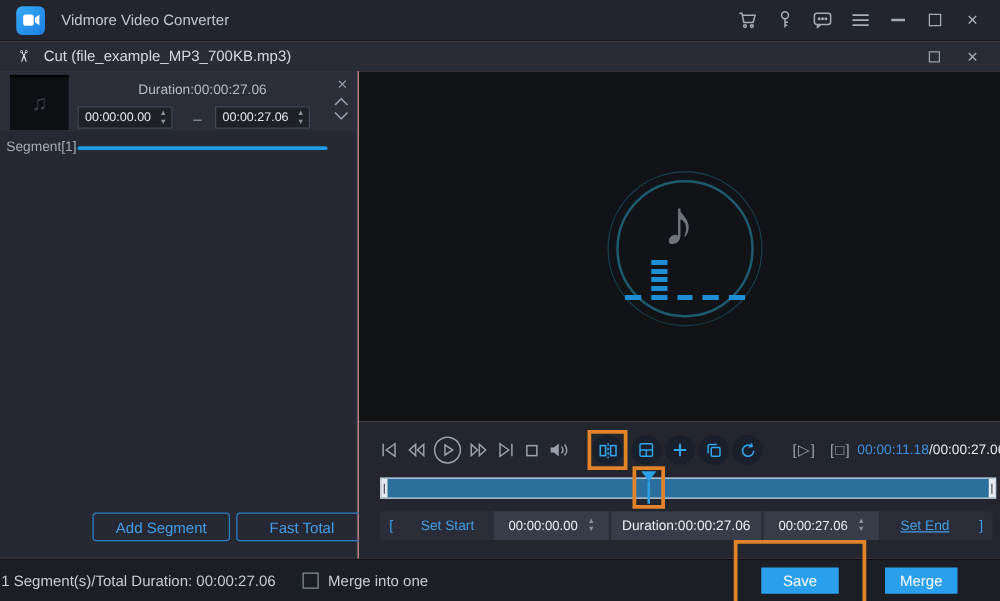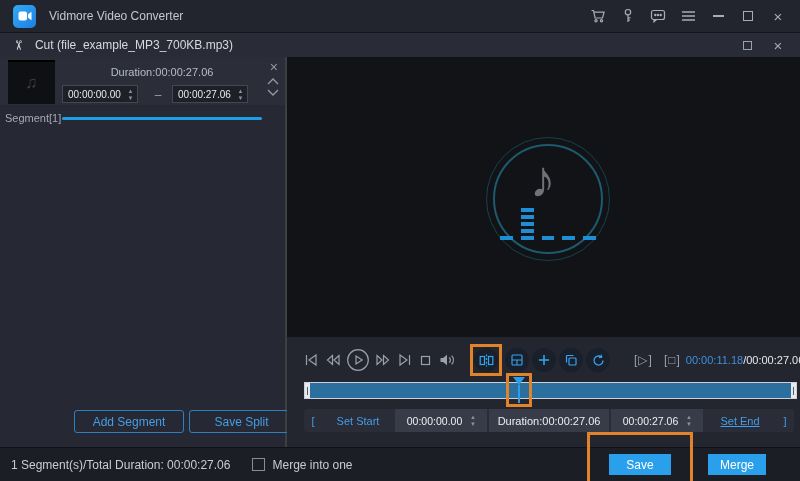--- a/index.html
+++ b/index.html
@@ -1,17 +1,17 @@
 <!DOCTYPE html>
 <html><head>
 <meta charset="utf-8">
 <style>
   * { margin:0; padding:0; box-sizing:border-box; }
   body { background:#15161c; font-family:"Liberation Sans","DejaVu Sans",sans-serif; }
-  .app { position:relative; width:800px; height:481px; background:#404040; overflow:hidden;
+  .app { position:relative; width:800px; height:481px; background:#fca5a5; overflow:hidden;
          color:#c9ccd4; font-size:12px; }
 
   
   .titlebar { position:absolute; top:0; left:0; right:0; height:33px; background:#23252e;
               border-bottom:1px solid #15161b; display:flex; align-items:center; }
   .app-logo { width:23px; height:23px; margin-left:13px; border-radius:5px;
               background:linear-gradient(135deg,#33aaf6,#1e7fe0);
               display:flex; align-items:center; justify-content:center; }
   .app-title { margin-left:13px; color:#c3c7cf; }
   .tb-icons { margin-left:auto; display:flex; align-items:center; gap:12px; margin-right:13px; }
@@ -100,21 +100,21 @@
               overflow:hidden; font-size:11px; }
   .tb-cell { display:flex; align-items:center; justify-content:center; }
   .tb-blue { color:#449de6; cursor:default; }
   .tb-light { background:#383c48; margin:0 1px; color:#eceef2; }
   .tb-spin input { width:64px; background:transparent; border:0; color:#eceef2;
                    font-size:10.5px; text-align:center; font-family:inherit; outline:none; }
 
   
   .footer { position:absolute; bottom:0; left:0; right:0; height:34px; background:#1c1e26;
             border-top:1px solid #101218; display:flex; align-items:center; }
-  .summary { margin-left:11px; color:#c9ccd4; }
+  .summary { margin-left:1px; color:#c9ccd4; }
   .merge { display:flex; align-items:flex-start; gap:7px; margin-left:22px; cursor:default; }
   .checkbox { width:13px; height:13px; border:1px solid #878c97; background:transparent; }
   .actions { margin-left:auto; display:flex; align-items:center; gap:15px; margin-right:34px; }
   .save-wrap { border:3px solid #e0832a; padding:19px; }
   .btn-fill { height:21px; background:#2aa0ec; border:0; color:#fff; font-size:12px;
               font-family:inherit; display:flex; align-items:center; justify-content:center;
               cursor:default; }
   .btn-save { width:62px; } .btn-cancel { width:58px; }
 
   svg { display:block; }
@@ -214,21 +214,21 @@
       </svg>
       <svg class="seg-chev" style="top:31px;" viewBox="0 0 14 10" fill="none" stroke="#9298a3" stroke-width="1.4">
         <path d="M2 2l5 5 5-5"></path>
       </svg>
     </div>
 
     <span class="seg-label">Segment[1]</span>
     <div class="seg-progress"></div>
 
     <button class="outline-btn" style="left:30px; top:353px; width:110px;">Add Segment</button>
-    <button class="outline-btn" style="left:145px; top:353px; width:105px;">Save Split</button>
+    <button class="outline-btn" style="left:145px; top:353px; width:105px;">Fast Total</button>
   </aside>
 
   <main class="preview">
     <div class="music-badge">
       <div class="ring-outer"></div>
       <div class="ring-inner"></div>
       <span class="big-note">♪</span>
       <div class="eq">
         <i class="eq-dash"></i>
           <i class="eq-stack"></i>

